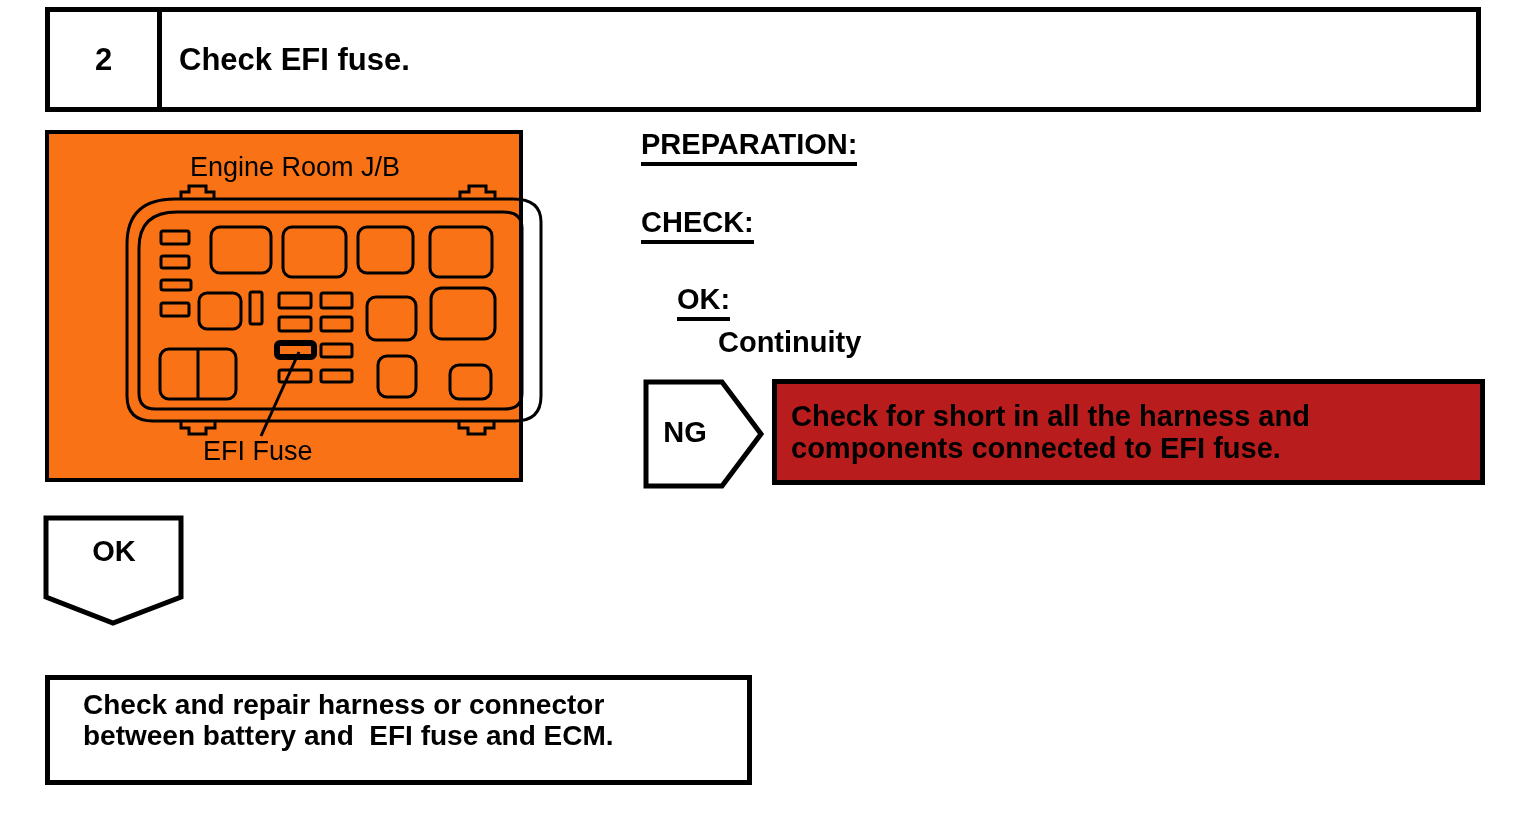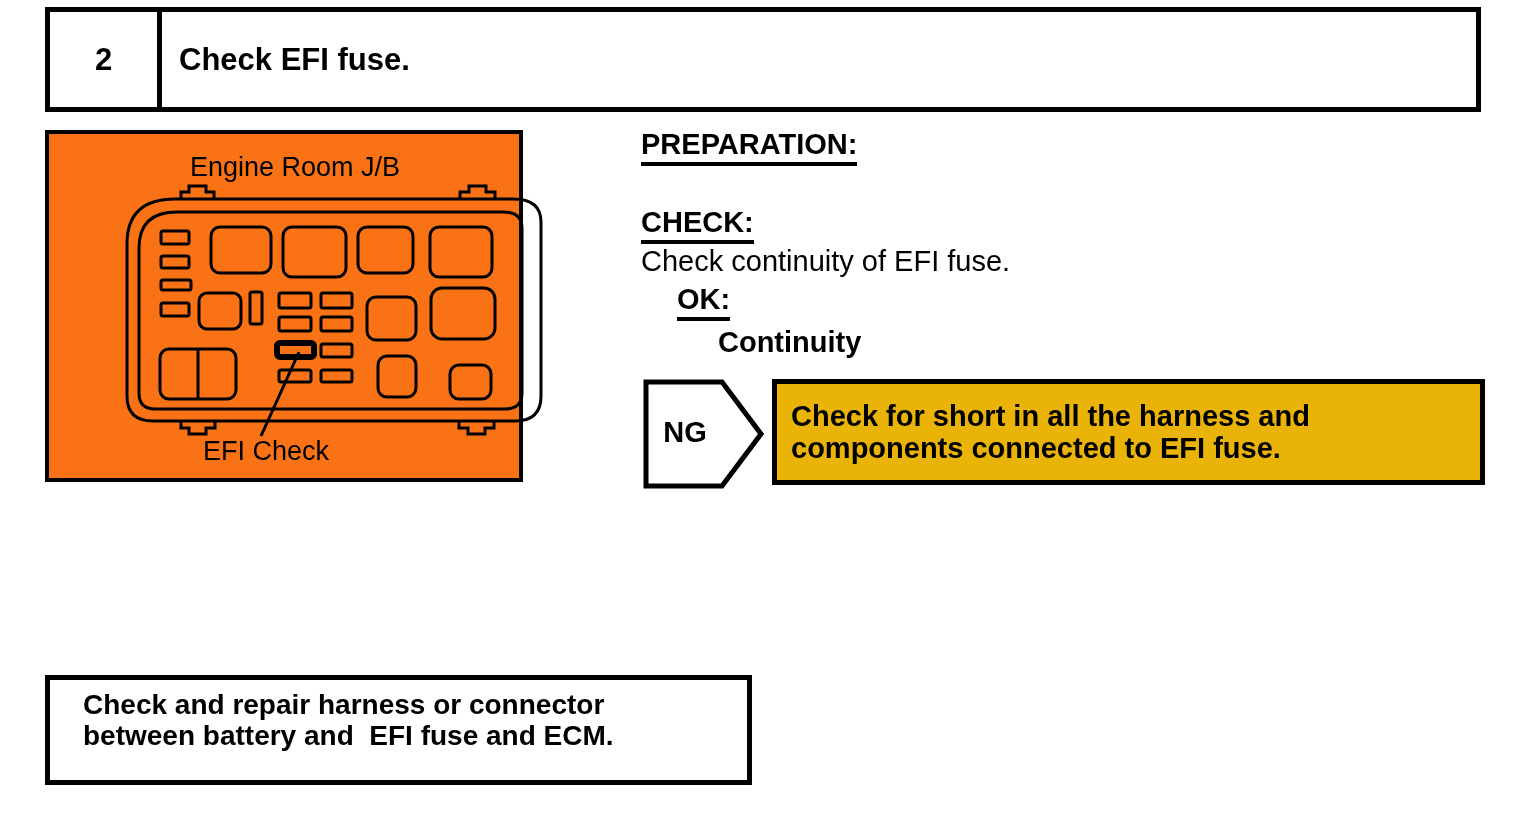--- a/index.html
+++ b/index.html
@@ -51,21 +51,21 @@
   
   .ng-wrap { position:absolute; left:643px; top:379px; width:122px; height:128px; }
   .ng-wrap svg { position:absolute; left:0; top:0; }
   .ng-label {
     position:absolute; left:0; top:0; width:84px; height:106px;
     display:flex; align-items:center; justify-content:center;
     font-weight:bold; font-size:29px;
   }
   .ng-box {
     position:absolute; left:772px; top:379px; width:713px; height:106px;
-    border:5px solid #000; box-sizing:border-box; background:#eab308;
+    border:5px solid #000; box-sizing:border-box; background:#b91c1c;
     padding:16px 0 0 14px; font-weight:bold; font-size:29px; line-height:32px;
   }
 
   
   .ok-wrap { position:absolute; left:43px; top:515px; width:142px; height:112px; }
   .ok-wrap svg { position:absolute; left:0; top:0; }
   .ok-label {
     position:absolute; left:0; top:20px; width:142px; text-align:center;
     font-weight:bold; font-size:29px;
   }
@@ -123,38 +123,43 @@
       <rect x="382" y="154" width="64" height="51" rx="11"></rect>
       <rect x="329" y="222" width="38" height="41" rx="9"></rect>
       <rect x="401" y="231" width="41" height="34" rx="9"></rect>
 
       <rect x="111" y="215" width="76" height="50" rx="9"></rect>
       <line x1="149" y1="215" x2="149" y2="265"></line>
 
       <line x1="250" y1="218" x2="212" y2="302"></line>
     </svg>
     <div class="diagram-title bound">Engine Room J/B</div>
-    <div class="fuse-label bound">EFI Check</div>
+    <div class="fuse-label bound">EFI Fuse</div>
   </div>
 
   <div class="instr-heading pos-prep-h bound">PREPARATION:</div>
   <div class="instr-heading pos-check-h bound">CHECK:</div>
-  <div class="instr-body pos-check-t bound">Check continuity of EFI fuse.</div>
   <div class="instr-heading pos-ok-h bound">OK:</div>
   <div class="instr-result pos-ok-r bound">Continuity</div>
 
   <div class="ng-wrap">
     <svg width="122" height="110" viewBox="0 0 122 110">
       <polygon points="3,3 79,3 118,55 79,107 3,107" fill="#fff" stroke="#000" stroke-width="5"></polygon>
     </svg>
     <div class="ng-label bound">NG</div>
   </div>
   <div class="ng-box">
     <div class="bound">Check for short in all the harness and</div>
     <div class="bound">components connected to EFI fuse.</div>
   </div>
 
+  <div class="ok-wrap">
+    <svg width="142" height="112" viewBox="0 0 142 112">
+      <polygon points="3,3 138,3 138,82 70,108 3,82" fill="#fff" stroke="#000" stroke-width="5"></polygon>
+    </svg>
+    <div class="ok-label bound">OK</div>
+  </div>
   <div class="ok-box">
     <div class="bound">Check and repair harness or connector</div>
     <div class="bound">between battery and  EFI fuse and ECM.</div>
   </div>
 
 </div>
 
 </body></html>

